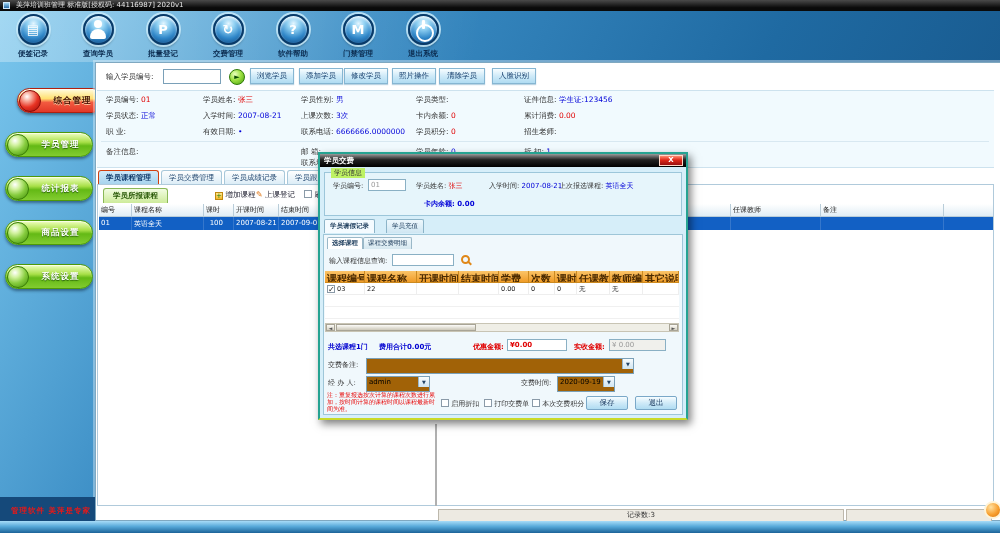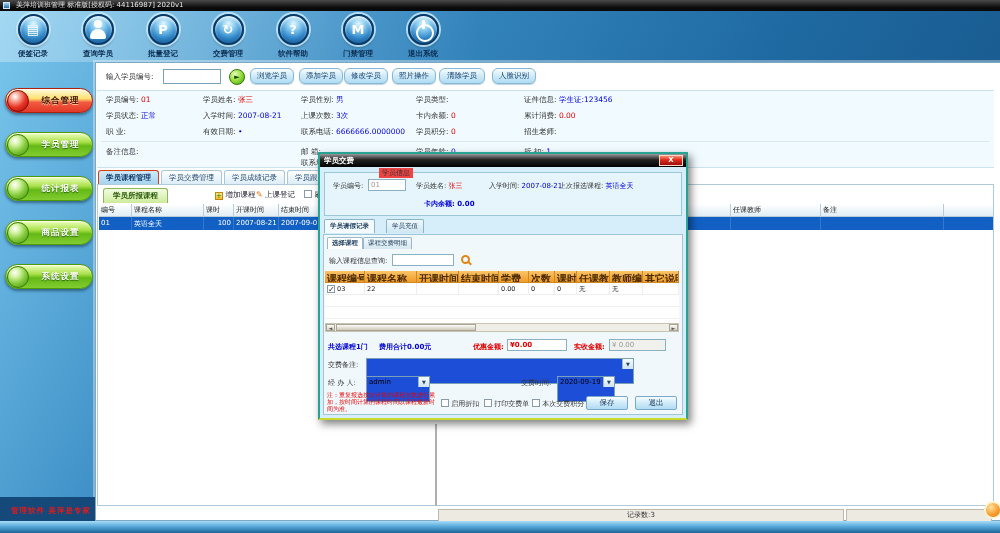--- a/index.html
+++ b/index.html
@@ -25,38 +25,38 @@
   .icon-power{position:relative;width:26px;height:26px;display:block;}
   .icon-power::before{content:'';position:absolute;left:6px;top:7px;width:14px;height:14px;border:2.5px solid #fff;border-radius:50%;}
   .icon-power::after{content:'';position:absolute;left:11.5px;top:3px;width:3px;height:9px;background:#fff;border-radius:1px;}
   
   .pill{position:absolute;left:5px;width:88px;height:25px;border-radius:13px;display:flex;align-items:center;cursor:pointer;
     background:linear-gradient(#f0ffc0,#a8e048 40%,#64b915 56%,#82cc30);border:1px solid #4e9a08;
     box-shadow:0 2px 3px rgba(0,20,40,.45),inset 0 1px 1px rgba(255,255,255,.7);}
   .pball{width:22px;height:22px;margin-left:1px;border-radius:50%;flex:none;
     background:radial-gradient(circle at 35% 28%,#ffffff,#d2f2a0 25%,#86cc3e 55%,#3f8e07);border:1px solid #3a7e06;}
   .pill .plabel{flex:1;text-align:center;font-size:8.5px;font-weight:bold;color:#fff;letter-spacing:1px;text-shadow:0 1px 1px rgba(20,70,0,.85);}
-  .pill.active{background:linear-gradient(#fffce0,#ffe070 42%,#f25a40 58%,#e23828);border-color:#b02010;}
+  .pill.active{background:linear-gradient(#fffce0,#ffe070 42%,#f25a40 58%,#e23828);border-color:#b02010;margin-left:12px;}
   .pill.active .pball{background:radial-gradient(circle at 35% 28%,#ffffff,#f8b0a0 22%,#e83424 55%,#9c0a06);border-color:#8a0a06;}
   .pill.active .plabel{color:#401000;text-shadow:0 1px 0 rgba(255,255,210,.7);}
   .sbottom{position:absolute;left:0;top:497px;width:95px;height:24px;background:#15497a;}
   .sfooter{position:absolute;left:11px;top:506px;font-size:7.5px;font-weight:bold;color:#e81818;letter-spacing:1px;}
   .bstrip{position:absolute;left:0;top:521px;width:1000px;height:12px;background:linear-gradient(#a8dcf8,#58aada 45%,#1c6398);}
   .odot{position:absolute;left:984px;top:501px;width:18px;height:18px;border-radius:50%;z-index:40;
     background:radial-gradient(circle at 35% 30%,#ffe0a0,#f8a030 55%,#d87008);border:2px solid #fff4d8;}
   
   .panel{position:absolute;left:95px;top:62px;width:992px;height:459px;background:#fff;border:1px solid #7fa8c0;box-shadow:0 0 0 2px rgba(255,255,255,.35);}
   .lbl{color:#333;}
   .val-red{color:#e00000;}
   .val-blue{color:#0000d8;}
   .fld{position:absolute;white-space:nowrap;font-size:7.5px;}
   .tinput{position:absolute;background:#fff;border:1px solid #7aa0b8;height:15px;}
   .gobtn{position:absolute;width:16px;height:16px;border-radius:50%;text-align:center;line-height:15px;font-size:7px;color:#0a4a00;cursor:pointer;
     background:radial-gradient(circle at 35% 30%,#eaffc0,#9ce040 45%,#48a010);border:1px solid #2e7a06;}
-  .pbtn{position:absolute;height:16px;top:5px;border:1px solid #86b6d2;border-radius:6px;font-size:7.5px;color:#17406e;text-align:center;line-height:14px;cursor:pointer;
+  .pbtn{position:absolute;height:16px;top:5px;border:1px solid #86b6d2;border-radius:0;font-size:7.5px;color:#17406e;text-align:center;line-height:14px;cursor:pointer;
     background:linear-gradient(#f7fdff,#cfeaf8 50%,#b0dcf2);box-shadow:0 1px 1px rgba(120,170,200,.5);}
   .infoarea{position:absolute;left:1px;top:27px;width:897px;height:78px;background:#f1fafe;border-top:1px solid #cde2ee;border-bottom:1px solid #cde2ee;}
   .isep{position:absolute;left:4px;top:50px;width:888px;height:1px;background:#d8e8f1;}
   .tabsrow{position:absolute;left:2px;top:107px;display:flex;gap:2px;}
   .tab{height:14px;padding:2px 7px;font-size:7.5px;color:#20456e;border:1px solid #a8c8da;border-bottom:none;border-radius:3px 3px 0 0;cursor:pointer;
     background:linear-gradient(#fefefe,#dcedf7);}
   .tab.active{border:1px solid #d04010;border-bottom:none;background:linear-gradient(#cfe9f8,#a8d4ee);font-weight:bold;color:#103a6a;}
   .content{position:absolute;left:1px;top:121px;width:897px;height:322px;background:#fff;border:1px solid #b0cadb;}
   .subtab{position:absolute;left:5px;top:3px;padding:2px 9px;font-size:7.5px;font-weight:bold;color:#2a5a08;border:1px solid #8ab858;border-bottom:none;border-radius:3px 3px 0 0;cursor:pointer;
     background:linear-gradient(#f2fce2,#cdeb9a);}
@@ -72,41 +72,41 @@
   .rc{height:13px;font-size:7px;padding:1.5px 0 0 2px;white-space:nowrap;overflow:hidden;flex:none;border-right:1px solid rgba(255,255,255,.15);}
   .splitline{position:absolute;left:337px;top:239px;width:2px;height:82px;background:#b0b0b0;}
   .statusseg{position:absolute;top:446px;height:13px;background:#edeae2;border:1px solid #bdb8ac;font-size:7px;color:#333;text-align:center;line-height:11px;}
   
   .dialog{position:absolute;left:318px;top:152px;width:370px;height:268px;background:#d6eef9;z-index:20;
     border:2px solid #26a392;border-bottom-color:#cada28;box-shadow:3px 4px 8px rgba(0,0,0,.5);padding-left:40px;}
   .dtitle{position:absolute;left:0;top:0;width:100%;height:13px;background:linear-gradient(#9a9a9a,#222 45%,#000);color:#fff;font-size:7.5px;font-weight:bold;line-height:13px;padding-left:4px;}
   .dclose{position:absolute;right:3px;top:1px;width:24px;height:11px;cursor:pointer;
     background:linear-gradient(#ff8a70,#e02818 45%,#991010);border:1px solid #ffd8c8;color:#fff;font-size:7px;font-weight:bold;text-align:center;line-height:9px;}
   .dgroup{position:absolute;left:4px;top:18px;width:358px;height:44px;border:1px solid #9cc6da;background:#e6f5fb;}
-  .dgtitle{position:absolute;left:6px;top:-5px;background:#ef4444;padding:0 3px;font-size:7px;color:#333;margin-left:48px;}
+  .dgtitle{position:absolute;left:6px;top:-5px;background:#bef264;padding:0 3px;font-size:7px;color:#333;}
   .dfld{position:absolute;font-size:7px;white-space:nowrap;}
   .dinput{position:absolute;background:#fff;border:1px solid #8ab0c4;height:12px;font-size:7px;padding:1px 2px;}
   .dtab{position:absolute;height:14px;padding:2px 5px;font-size:6.5px;color:#1a3a5a;border:1px solid #8cb4c8;border-bottom:none;border-radius:2px 2px 0 0;background:linear-gradient(#eef8fd,#cfe6f2);cursor:pointer;}
   .dtab.active{background:#f4fbff;font-weight:bold;}
   .dpanel{position:absolute;left:3px;top:80px;width:360px;height:181px;border:1px solid #9ec6d8;background:#f0f8fc;}
   .itab{position:absolute;height:12px;padding:1px 4px;font-size:6.5px;color:#1a3a5a;border:1px solid #9ab8c8;border-bottom:none;border-radius:2px 2px 0 0;background:linear-gradient(#f0f8fc,#d6e8f0);cursor:pointer;}
   .itab.active{background:#ffffff;font-weight:bold;}
   .mag{position:absolute;width:9px;height:9px;border:2px solid #e08818;border-radius:50%;}
   .mag::after{content:'';position:absolute;width:5px;height:2px;background:#e08818;transform:rotate(45deg);right:-4px;bottom:-2px;}
   .dtable{position:absolute;left:1px;top:36px;width:354px;display:flex;flex-wrap:wrap;}
   .dhc{height:12px;border-right:1px solid #cc8a20;border-bottom:1px solid #cc8a20;font-size:10px;font-weight:bold;color:#4a2a00;padding:1px 0 0 2px;white-space:nowrap;overflow:hidden;flex:none;
     background:linear-gradient(#fbc468,#f09c28);}
   .drc{height:12px;font-size:6.5px;color:#222;padding:1.5px 0 0 2px;white-space:nowrap;overflow:hidden;flex:none;background:#fff;border-right:1px solid #eee;border-bottom:1px solid #eee;}
   .emptyrow{position:absolute;left:1px;width:354px;height:12px;background:#fff;border-bottom:1px solid #f0f0f0;}
   .dscroll{position:absolute;left:1px;top:88px;width:354px;height:9px;background:#efeee6;border:1px solid #c8c4b4;}
   .sarrow{position:absolute;top:0;width:9px;height:7px;background:linear-gradient(#fbfaf6,#d8d4c6);border:1px solid #a8a496;font-size:5px;line-height:6px;text-align:center;color:#555;cursor:pointer;}
   .sthumb{position:absolute;left:10px;top:0;width:140px;height:7px;background:linear-gradient(#fcfbf8,#cdc9ba);border:1px solid #a8a496;cursor:pointer;}
   .bluebold{color:#0000d0;font-weight:bold;}
   .redbold{color:#e00000;font-weight:bold;}
-  .combo{position:absolute;height:26px;background:#1d4ed8;border:1px solid #7aa0b8;font-size:7px;padding:1px 12px 0 2px;}
+  .combo{position:absolute;height:16px;background:#a16207;border:1px solid #7aa0b8;font-size:7px;padding:1px 12px 0 2px;}
   .dd{position:absolute;right:0;top:0;width:11px;height:10px;background:linear-gradient(#f8fcfe,#cfe4f0);border-left:1px solid #9ab8cc;font-size:5px;color:#246;text-align:center;line-height:10px;cursor:pointer;}
   .dnote{position:absolute;left:3px;top:156px;width:112px;font-size:6px;line-height:7px;color:#e80000;white-space:normal;word-break:break-all;}
   .dcb{position:absolute;font-size:7px;color:#333;white-space:nowrap;}
   .dbtn{position:absolute;width:42px;height:14px;border:1px solid #7aa8c8;border-radius:2px;font-size:7.5px;color:#13325a;text-align:center;line-height:12px;cursor:pointer;
     background:linear-gradient(#f7fdff,#cfeaf8 50%,#b0dcf2);}
 </style>
 </head>
 <body>
 
 <div class="win">
@@ -253,21 +253,21 @@
         <div class="hc" style="width:45px">结束时间</div>
         <div class="hc" style="width:48px">制卡次数</div>
         <div class="hc" style="width:359px"></div>
         <div class="hc" style="width:90px">任课教师</div>
         <div class="hc" style="width:123px">备注</div>
         <div class="hc" style="width:49px;border-right:none"></div>
       </div>
       <div class="mrow">
         <div class="rc" style="width:33px">01</div>
         <div class="rc" style="width:72px">英语全天</div>
-        <div class="rc" style="width:30px;text-align:right;padding-right:2px">100</div>
+        <div class="rc" style="width:30px;text-align:right;padding-right:10px">100</div>
         <div class="rc" style="width:45px">2007-08-21</div>
         <div class="rc" style="width:45px">2007-09-01</div>
         <div class="rc" style="width:48px">0</div>
         <div class="rc" style="width:359px"></div>
         <div class="rc" style="width:90px"></div>
         <div class="rc" style="width:123px"></div>
         <div class="rc" style="width:49px;border-right:none"></div>
       </div>
       <div class="splitline"></div>
     </div>

